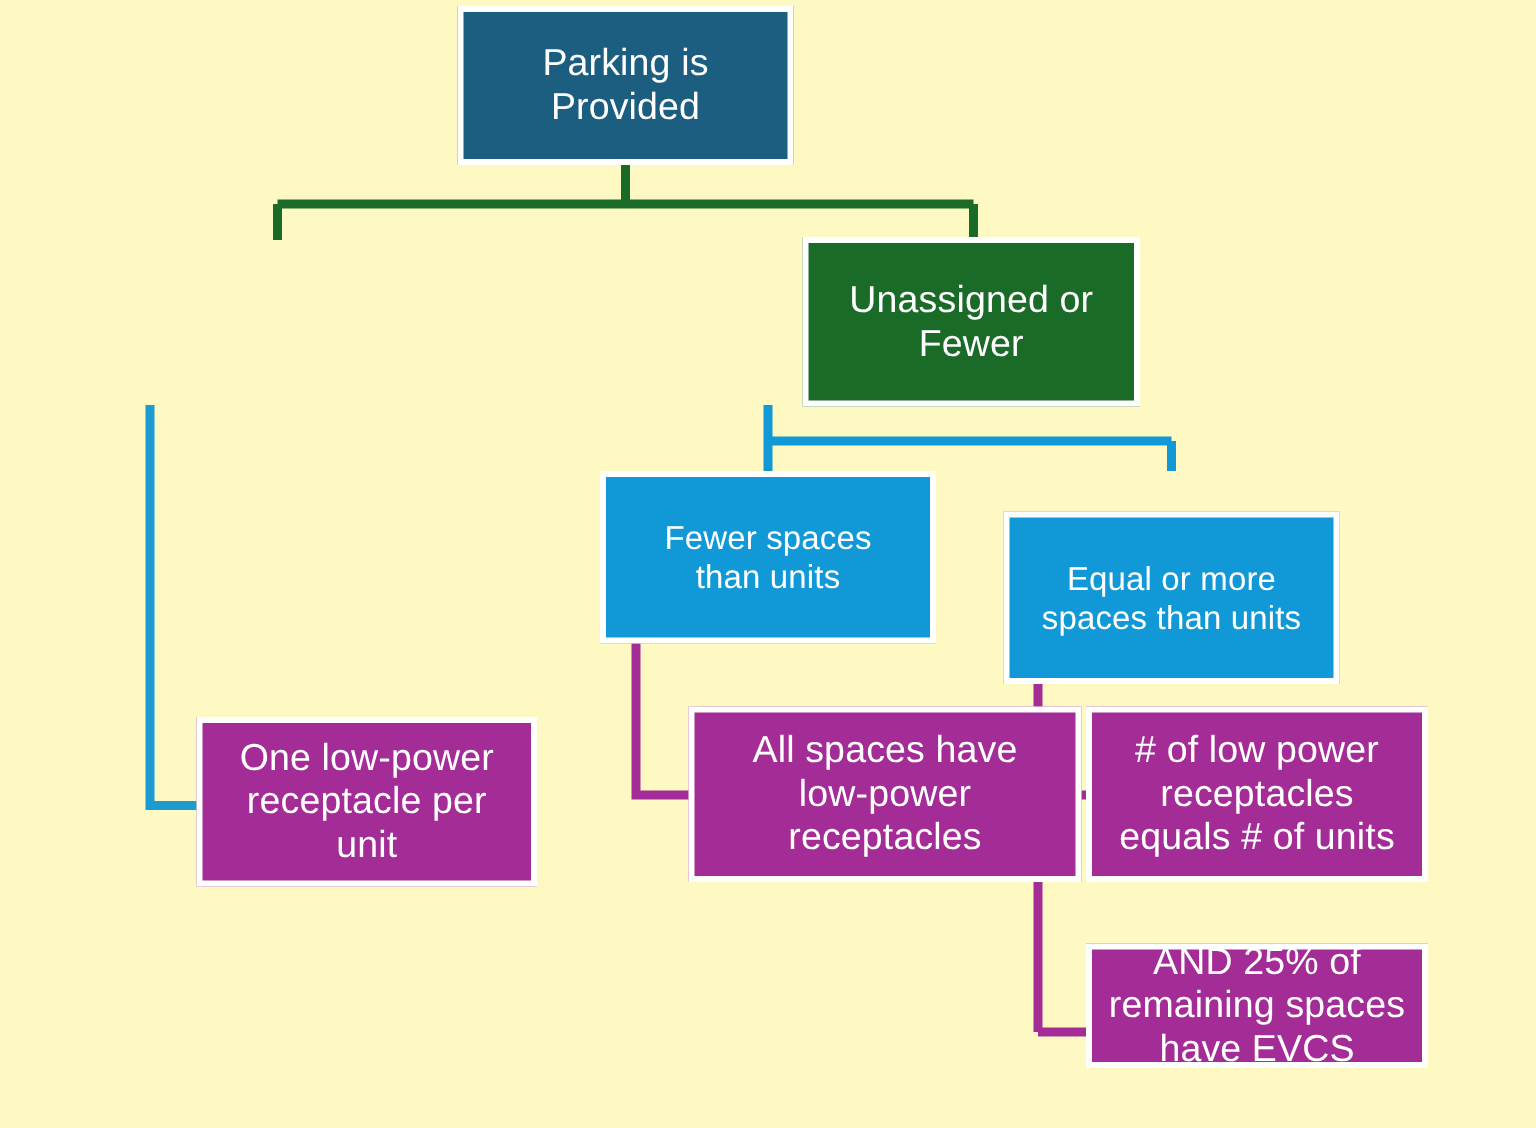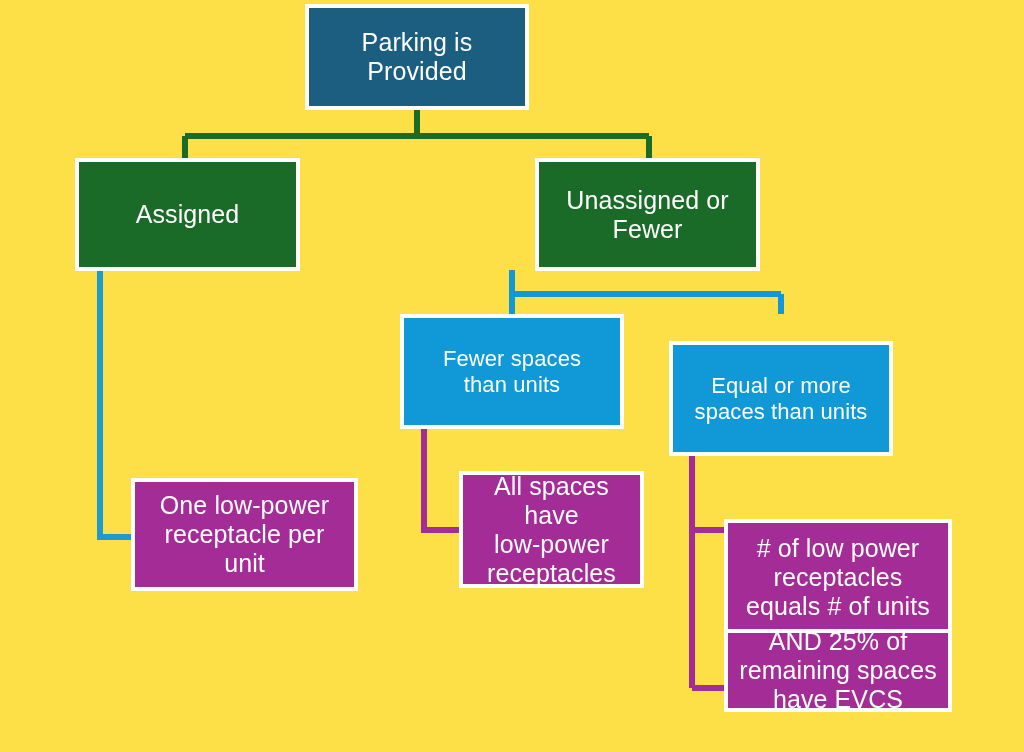--- a/index.html
+++ b/index.html
@@ -8,21 +8,21 @@
     padding: 0;
     background: #000000;
   }
   body {
     font-family: "Liberation Sans", sans-serif;
   }
   #canvas {
     position: relative;
     width: 1024px;
     height: 752px;
-    background: #fde047;
+    background: #fef9c3;
     overflow: hidden;
   }
   .conn {
     position: absolute;
     pointer-events: none;
   }
   .node {
     position: absolute;
     box-sizing: border-box;
     display: flex;
@@ -79,23 +79,20 @@
       <path d="M 692 530 L 736 530" stroke="#A32C96" stroke-width="6" fill="none"></path>
       <path d="M 692 688 L 736 688" stroke="#A32C96" stroke-width="6" fill="none"></path>
     </g>
   </svg>
 
   <div class="node n-root" style="left:305px; top:4px; width:224px; height:106px;">
     <span class="label">Parking is
 Provided</span>
   </div>
 
-  <div class="node n-green" style="left:75px; top:158px; width:225px; height:113px;">
-    <span class="label">Assigned</span>
-  </div>
 
   <div class="node n-green" style="left:535px; top:158px; width:225px; height:113px;">
     <span class="label">Unassigned or
 Fewer</span>
   </div>
 
   <div class="node n-cyan" style="left:400px; top:314px; width:224px; height:115px;">
     <span class="label">Fewer spaces
 than units</span>
   </div>
@@ -104,27 +101,27 @@
     <span class="label">Equal or more
 spaces than units</span>
   </div>
 
   <div class="node n-purple" style="left:131px; top:478px; width:227px; height:113px;">
     <span class="label">One low-power
 receptacle per
 unit</span>
   </div>
 
-  <div class="node n-purple" style="left:459px; top:471px; width:185px; height:117px;">
+  <div class="node n-purple" style="left:459px; top:471px; width:262px; height:117px;">
     <span class="label">All spaces have
 low-power
 receptacles</span>
   </div>
 
-  <div class="node n-purple" style="left:724px; top:471px; width:228px; height:117px;margin-top:48px;">
+  <div class="node n-purple" style="left:724px; top:471px; width:228px; height:117px;">
     <span class="label"># of low power
 receptacles
 equals # of units</span>
   </div>
 
   <div class="node n-purple" style="left:724px; top:629px; width:228px; height:83px;">
     <span class="label">AND 25% of
 remaining spaces
 have EVCS</span>
   </div>

